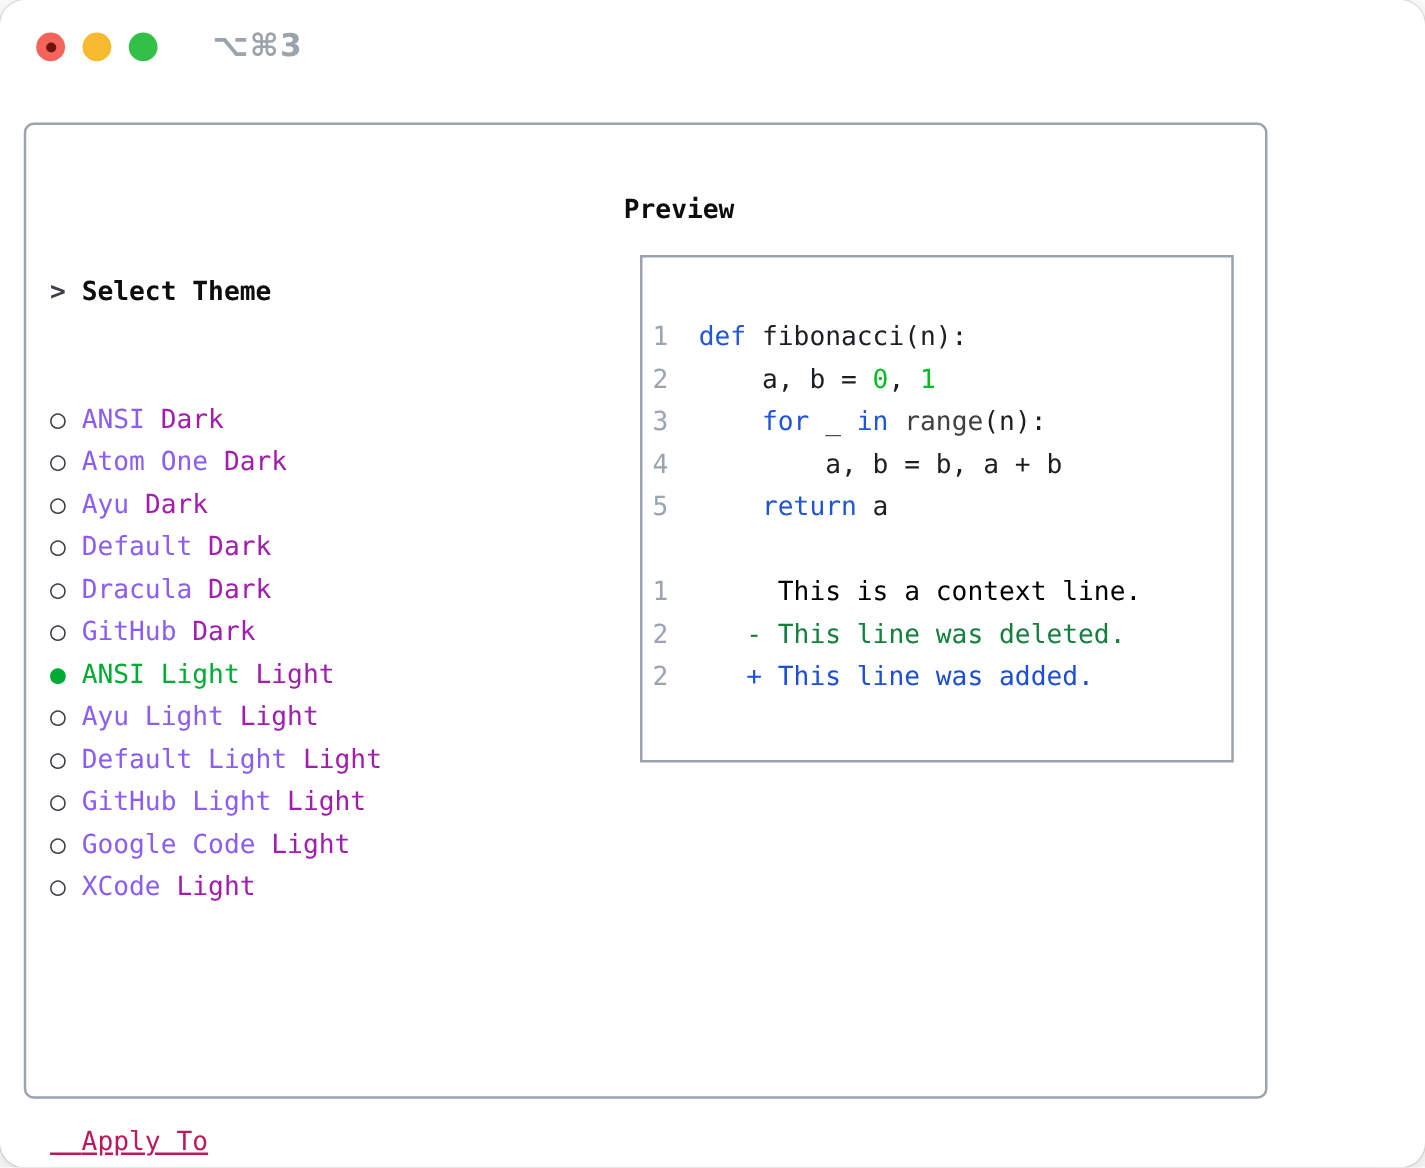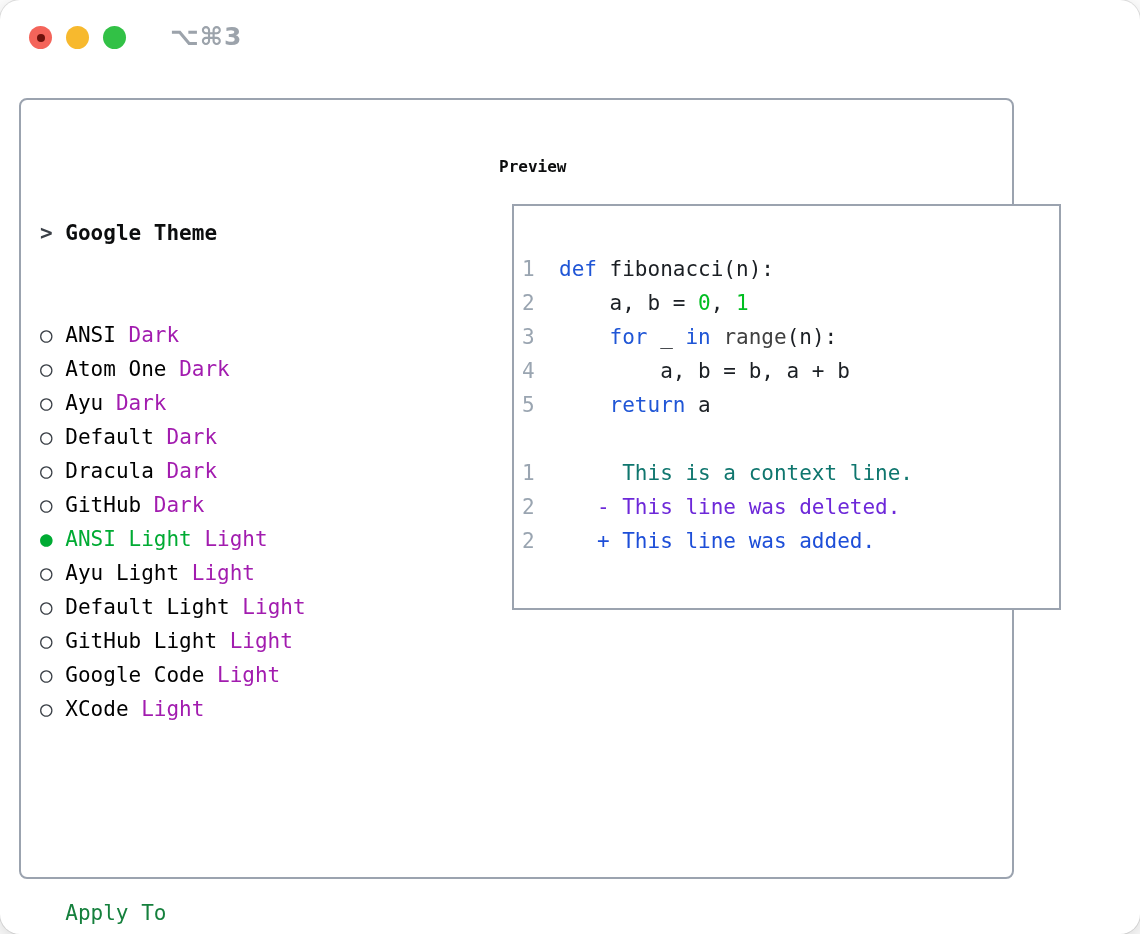--- a/index.html
+++ b/index.html
@@ -42,68 +42,68 @@
     background: #ffffff;
   }
   .left-col {
     position: absolute; left: 19px; top: 48px;
     font-size: 21px; line-height: 34px;
     white-space: pre; color: #2f343c;
   }
   .row { height: 34px; }
   .row.header { font-weight: bold; color: #0c0d0e; }
   .marker { color: #3b4047; }
-  .name { color: #000000; }
+  .name { color: #8b5cf6; }
   .variant { color: #a21caf; }
   .selected .marker, .selected .name, .selected .label { color: #00ab33; }
-  .apply-header { color: #15803d; }
+  .apply-header { color: #be185d; text-decoration: underline; }
   
   .preview-title {
     position: absolute; left: 478px; top: 50px;
-    font-size: 16px; line-height: 34px; font-weight: bold; color: #0c0d0e;
+    font-size: 21px; line-height: 34px; font-weight: bold; color: #0c0d0e;
   }
   .preview-box {
     position: absolute; left: 491px; top: 104px;
-    width: 549px; height: 406px;
+    width: 475px; height: 406px;
     border: 2px solid #9ba3af;
     background: #ffffff;
     overflow: hidden;
   }
   .code-area {
     position: absolute; left: 8px; top: 46px;
     font-size: 21px; line-height: 34px; white-space: pre;
   }
   .cl { height: 34px; }
   .ln { display: inline-block; width: 37px; color: #9aa5b1; }
   .fg { color: #1b1f24; }
   .kw { color: #2056d6; }
   .builtin { color: #404040; }
   .num { color: #00be21; }
-  .ctx { color: #0f766e; }
-  .del { color: #6d28d9; }
+  .ctx { color: #000000; }
+  .del { color: #15803d; }
   .add { color: #1d4ed8; }
 </style>
 </head>
 <body>
 
 <div class="window">
 
   <div class="titlebar">
     <span class="light red">
         <span class="dot"></span>
       </span>
     <span class="light yellow"></span>
     <span class="light green"></span>
     <span class="shortcut">⌥⌘3</span>
   </div>
 
   <div class="main-box">
 
     <div class="left-col">
-      <div class="row header"><span class="marker">&gt;</span><span> </span><span>Google Theme</span></div>
+      <div class="row header"><span class="marker">&gt;</span><span> </span><span>Select Theme</span></div>
       <div id="theme-rows"><div class="row theme-row"><span class="marker">○</span> <span class="name">ANSI</span> <span class="variant">Dark</span></div><div class="row theme-row"><span class="marker">○</span> <span class="name">Atom One</span> <span class="variant">Dark</span></div><div class="row theme-row"><span class="marker">○</span> <span class="name">Ayu</span> <span class="variant">Dark</span></div><div class="row theme-row"><span class="marker">○</span> <span class="name">Default</span> <span class="variant">Dark</span></div><div class="row theme-row"><span class="marker">○</span> <span class="name">Dracula</span> <span class="variant">Dark</span></div><div class="row theme-row"><span class="marker">○</span> <span class="name">GitHub</span> <span class="variant">Dark</span></div><div class="row theme-row selected"><span class="marker">●</span> <span class="name">ANSI Light</span> <span class="variant">Light</span></div><div class="row theme-row"><span class="marker">○</span> <span class="name">Ayu Light</span> <span class="variant">Light</span></div><div class="row theme-row"><span class="marker">○</span> <span class="name">Default Light</span> <span class="variant">Light</span></div><div class="row theme-row"><span class="marker">○</span> <span class="name">GitHub Light</span> <span class="variant">Light</span></div><div class="row theme-row"><span class="marker">○</span> <span class="name">Google Code</span> <span class="variant">Light</span></div><div class="row theme-row"><span class="marker">○</span> <span class="name">XCode</span> <span class="variant">Light</span></div></div>
       <div class="row"></div>
       <div class="row apply-header"><span>  </span><span>Apply To</span></div>
       
       
       
       
     </div>
 
     <div class="preview-title">Preview</div>

